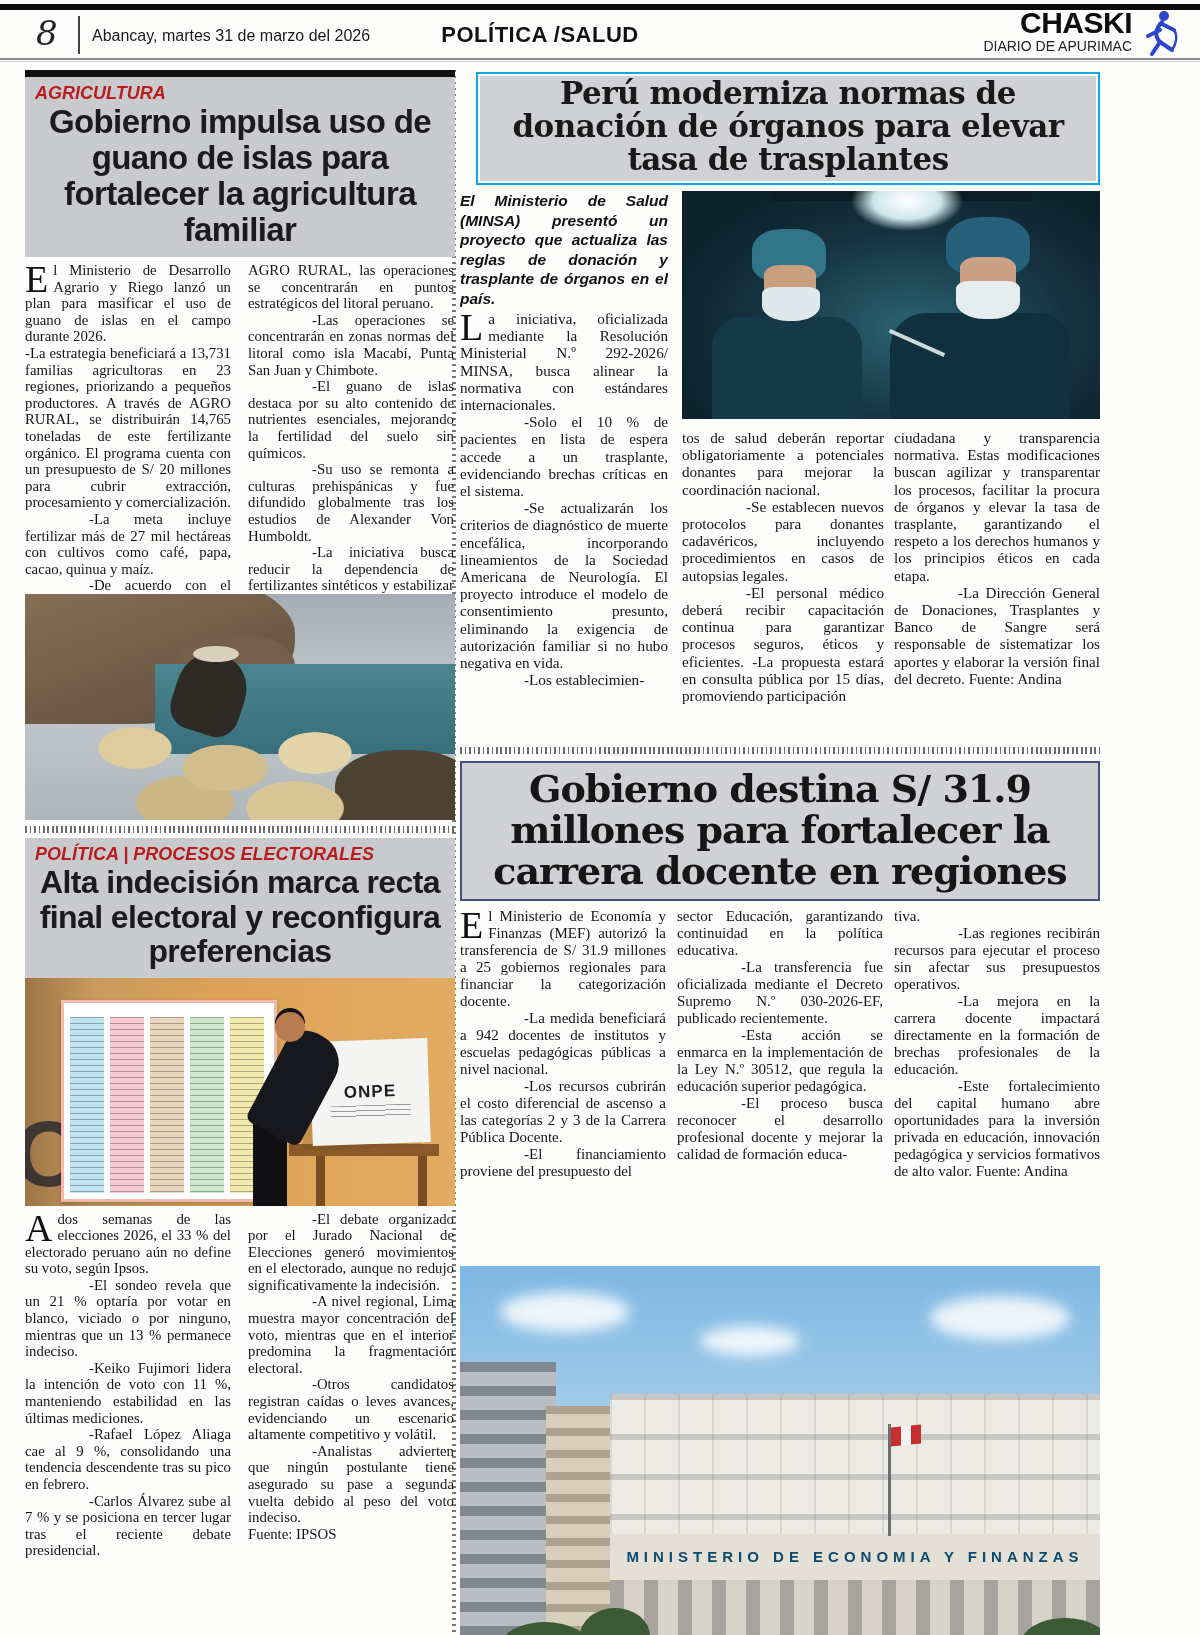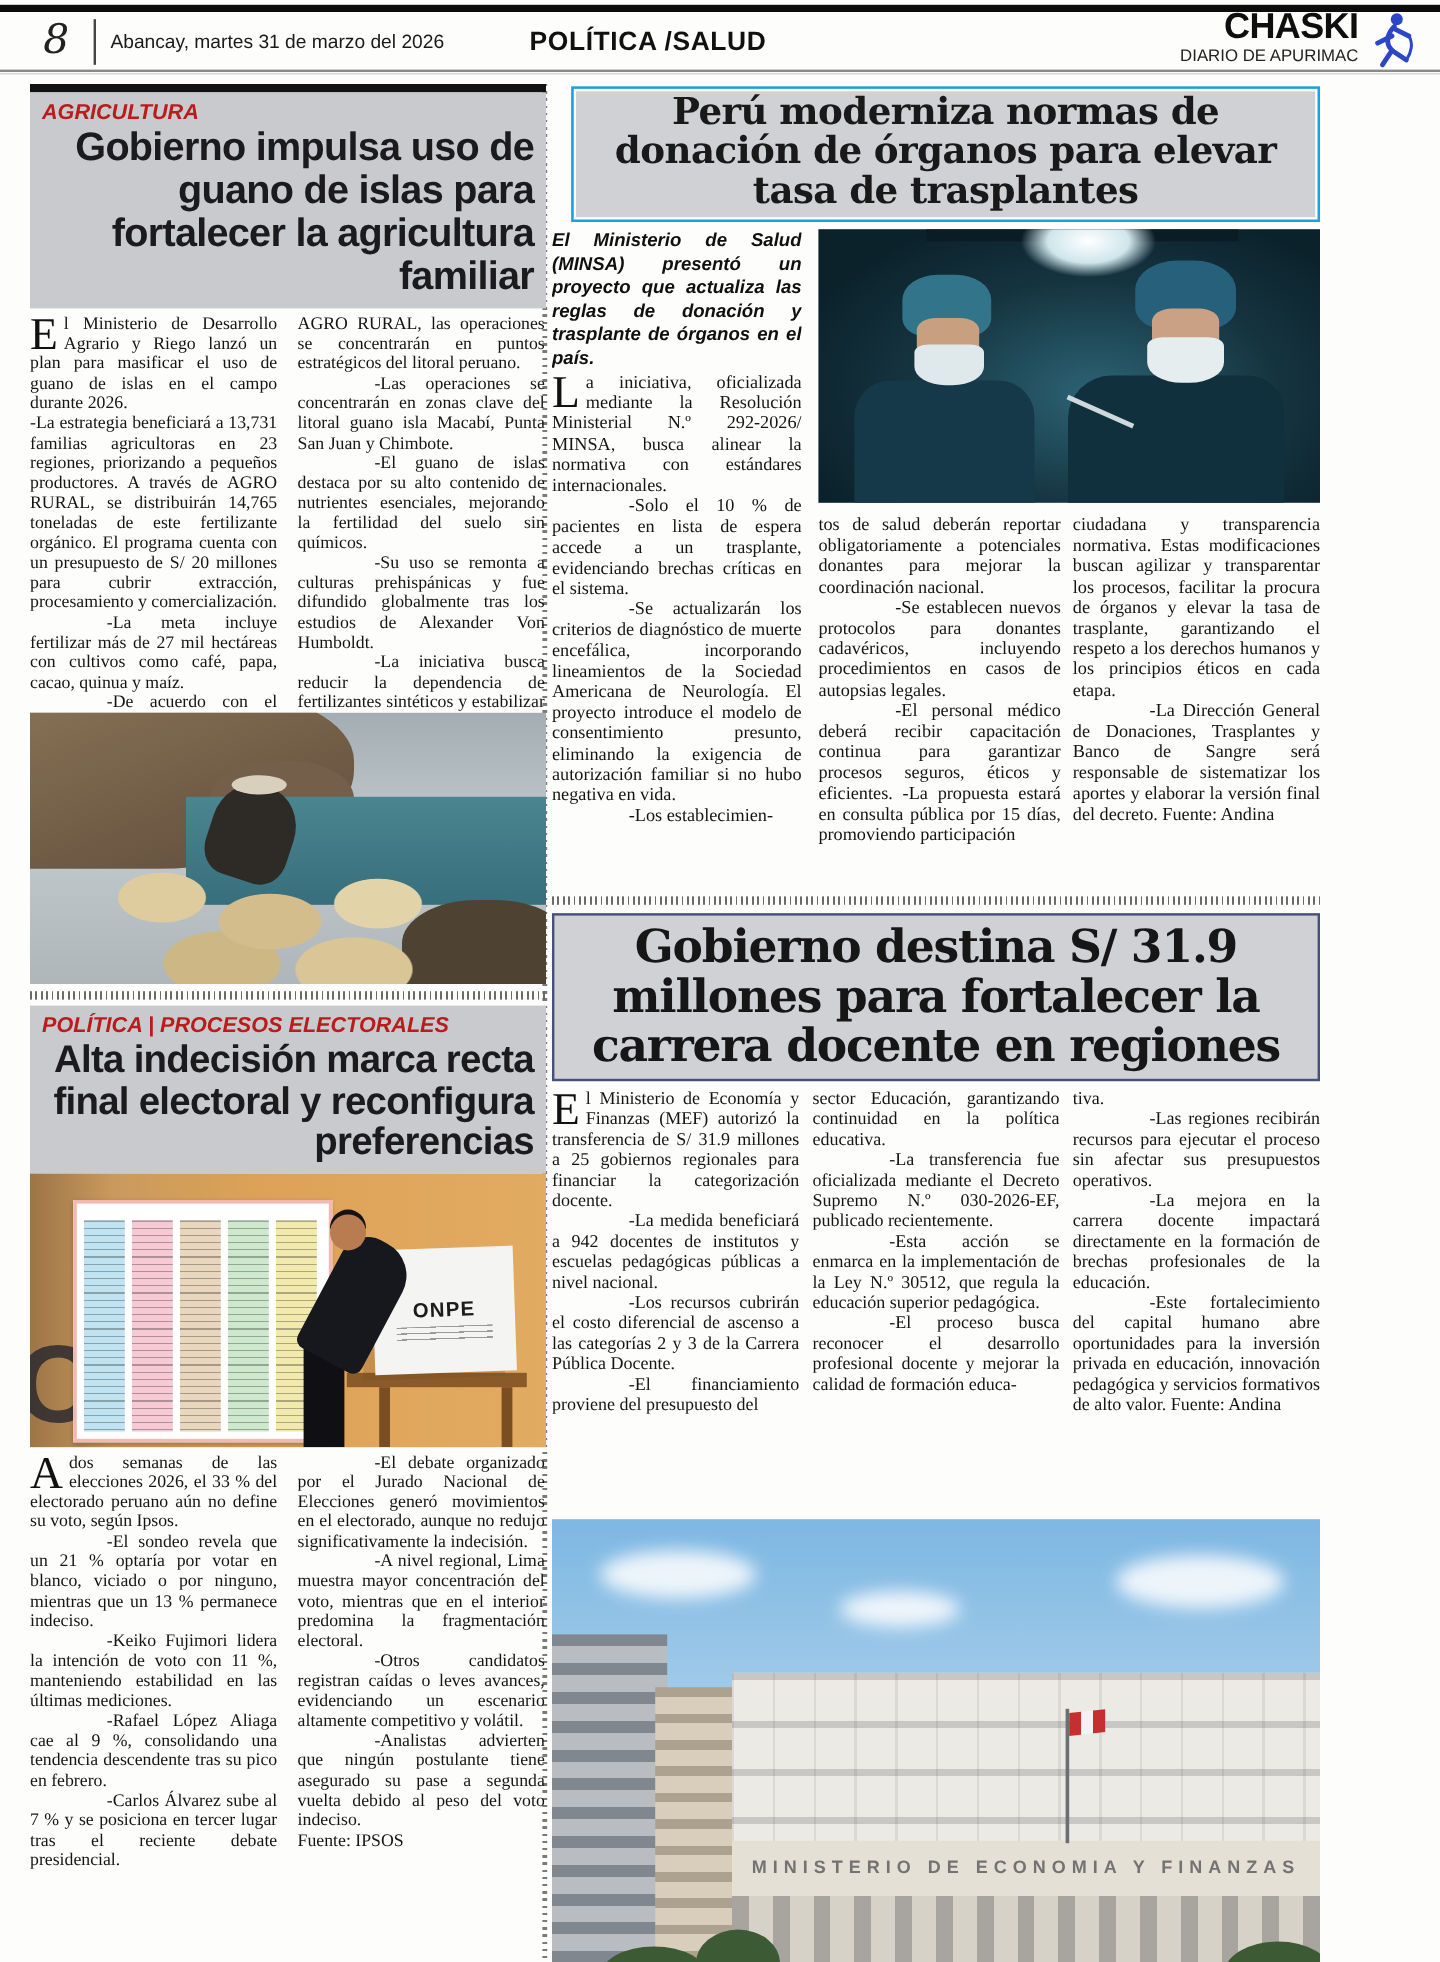--- a/index.html
+++ b/index.html
@@ -17,21 +17,21 @@
   .brand{font:700 30px/30px "Liberation Sans",sans-serif;letter-spacing:-.5px;color:#0e0e0e;}
   .brand-sub{font:400 14px/16px "Liberation Sans",sans-serif;color:#222;}
   .logo-icon{position:absolute;right:18px;top:8px;width:44px;height:50px;}
   .head-rule{position:absolute;left:0;top:58px;width:1200px;height:2px;background:#8a8a8a;}
   .head-rule2{position:absolute;left:0;top:61px;width:1200px;height:1px;background:#cfcfcf;}
 
   
   .graybox{background:#c9cacd;padding:5px 10px 9px;}
   .kicker{font:italic 700 18px/22px "Liberation Sans",sans-serif;color:#b91c1c;}
   .hl-sans{font:700 33px/36px "Liberation Sans",sans-serif;letter-spacing:-.6px;
-           text-align:right;color:#1b1b1d;}
+           text-align:center;color:#1b1b1d;}
   .dotline{height:7px;background:repeating-linear-gradient(90deg,#6a6a6a 0 1.5px,transparent 1.5px 4.5px);}
   .vdots{position:absolute;left:452px;top:70px;width:4px;height:1565px;
          background:repeating-linear-gradient(180deg,#7a7a7a 0 2px,transparent 2px 6px);}
   .col{text-align:justify;overflow:hidden;}
   .col p{margin:0;}
   p.ind{text-indent:64px;}
   .dropcap{float:left;font:400 38px/31px "Liberation Serif",serif;padding:2px 5px 0 0;color:#111;}
 
   
   .left-col{position:absolute;left:25px;top:70px;width:430px;}
@@ -122,21 +122,21 @@
   .m-c3{left:470px;top:30px;width:140px;height:44px;}
   .m-bld-l{position:absolute;left:0;top:96px;width:96px;height:296px;background:#b9bdc2;
      background-image:repeating-linear-gradient(180deg,rgba(60,70,80,.45) 0 10px,transparent 10px 24px);}
   .m-bld-m{position:absolute;left:86px;top:140px;width:80px;height:252px;background:#d9cdbb;
      background-image:repeating-linear-gradient(180deg,rgba(90,80,60,.35) 0 8px,transparent 8px 22px);}
   .m-main{position:absolute;left:150px;top:128px;width:490px;height:264px;background:#eceae4;
      background-image:repeating-linear-gradient(90deg,rgba(90,90,95,.12) 0 2px,transparent 2px 34px),
                       repeating-linear-gradient(180deg,rgba(70,75,85,.22) 0 6px,transparent 6px 40px);}
   .m-band{position:absolute;left:150px;top:268px;width:490px;height:46px;background:#e4e0d6;
           display:flex;align-items:center;justify-content:center;}
-  .m-sign{font:700 15px/18px "Liberation Sans",sans-serif;letter-spacing:5px;color:#737373;white-space:nowrap;}
+  .m-sign{font:700 15px/18px "Liberation Sans",sans-serif;letter-spacing:5px;color:#0c4a6e;white-space:nowrap;}
   .m-low{position:absolute;left:150px;top:314px;width:490px;height:78px;background:#d6d2c8;
      background-image:repeating-linear-gradient(90deg,rgba(60,60,65,.3) 0 14px,transparent 14px 34px);}
   .m-pole{position:absolute;left:428px;top:158px;width:3px;height:112px;background:#6a6f74;}
   .m-flag{position:absolute;left:431px;top:160px;width:30px;height:19px;transform:skewY(-6deg);
      background:linear-gradient(90deg,#c62f2f 0 34%,#f2f2f2 34% 66%,#c62f2f 66%);}
   .m-tree{position:absolute;background:#3c5a33;border-radius:50%;}
   .m-t1{left:120px;top:342px;width:70px;height:56px;}
   .m-t2{left:40px;top:356px;width:90px;height:50px;}
   .m-t3{left:560px;top:352px;width:90px;height:54px;}
 </style>
@@ -180,21 +180,21 @@
       </div>
       <div class="body-two body-agri">
         <div class="col">
           <p><span class="dropcap">E</span><span>l Ministerio de Desarrollo Agrario y Riego lanzó un plan para masificar el uso de guano de islas en el campo durante 2026.</span></p>
           <p>-La estrategia beneficiará a 13,731 familias agricultoras en 23 regiones, priorizando a pequeños productores.  A través de AGRO RURAL, se distribuirán 14,765 toneladas de este fertilizante orgánico.  El programa cuenta con un presupuesto de S/ 20 millones para cubrir extracción, procesamiento y comercialización.</p>
           <p class="ind">-La meta incluye fertilizar más de 27 mil hectáreas con cultivos como café, papa, cacao, quinua y maíz.</p>
           <p class="ind">-De acuerdo con el Plan Anual de Extracción 2026 de</p>
         </div>
         <div class="col">
           <p>AGRO RURAL, las operaciones se concentrarán en puntos estratégicos del litoral peruano.</p>
-          <p class="ind">-Las operaciones se concentrarán en zonas clave del litoral guano isla Macabí, Punta San Juan y Chimbote.</p>
+          <p class="ind">-Las operaciones se concentrarán en zonas normas del litoral como isla Macabí, Punta San Juan y Chimbote.</p>
           <p class="ind">-El guano de islas destaca por su alto contenido de nutrientes esenciales, mejorando la fertilidad del suelo sin químicos.</p>
           <p class="ind">-Su uso se remonta a culturas prehispánicas y fue difundido globalmente tras los estudios de Alexander Von Humboldt.</p>
           <p class="ind">-La iniciativa busca reducir la dependencia de fertilizantes sintéticos y estabilizar los costos de producción agrícola.</p>
 
         </div>
       </div>
       <div class="photo" id="guano">
         <div class="g-cliff"></div>
         <div class="g-rock2"></div>
         <div class="g-sea"></div>

